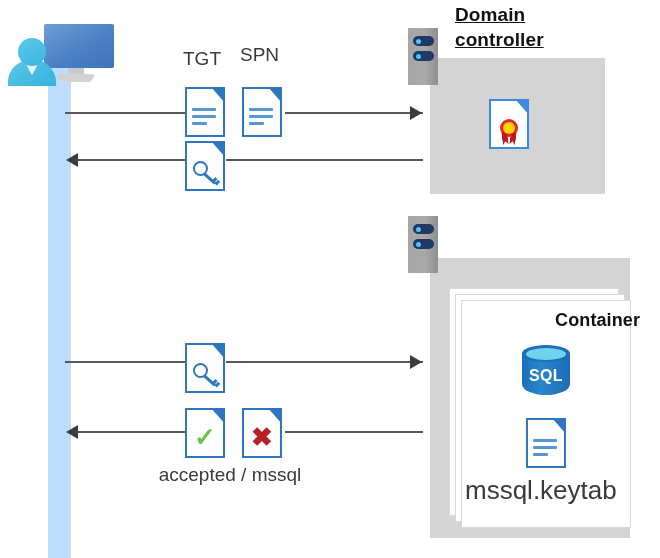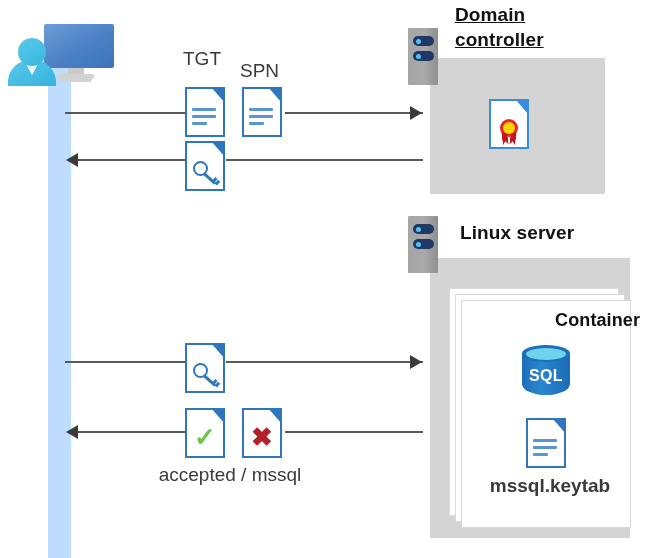--- a/index.html
+++ b/index.html
@@ -266,35 +266,33 @@
     clip-path: polygon(0 0, 100% 0, 100% 100%, 50% 72%, 0 100%);
     transform: rotate(8deg);
   }
 
   
   .small-label {
     color: #3a3a3a;
     font-size: 19px;
   }
   .tgt-label { left: 183px; top: 48px; }
-  .spn-label { left: 240px; top: 60px; }
+  .spn-label { left: 240px; top: 44px; }
   .acc-label {
     left: 130px; top: 464px;
     width: 200px;
     text-align: center;
     font-size: 19px;
     color: #3a3a3a;
   }
   .keytab-label {
     left: 465px; top: 475px;
     width: 170px;
-    text-align: center;
-    font-size: 19px;
+    font-size: 26px;
     color: #3a3a3a;
-    font-weight: bold;
   }
 
   
   .card {
     background: #ffffff;
     border: 1px solid #d9d9d9;
   }
   .card1 { left: 449px; top: 288px; width: 168px; height: 226px; }
   .card2 { left: 455px; top: 294px; width: 168px; height: 226px; }
   .card3 { left: 461px; top: 300px; width: 168px; height: 226px; }
@@ -379,21 +377,20 @@
 
   <div class="abs rack rack-linux">
     <div class="bar b1">
         <span class="dot"></span>
       </div>
     <div class="bar b2">
         <span class="dot"></span>
       </div>
   </div>
 
-  <div class="abs linux-title title-bold">Linux server</div>
 
   <div class="abs card card1"></div>
   <div class="abs card card2"></div>
   <div class="abs card card3"></div>
 
   <div class="abs container-title title-bold">Container</div>
 
   <div class="abs sql">
     <div class="body"></div>
     <div class="top"></div>

